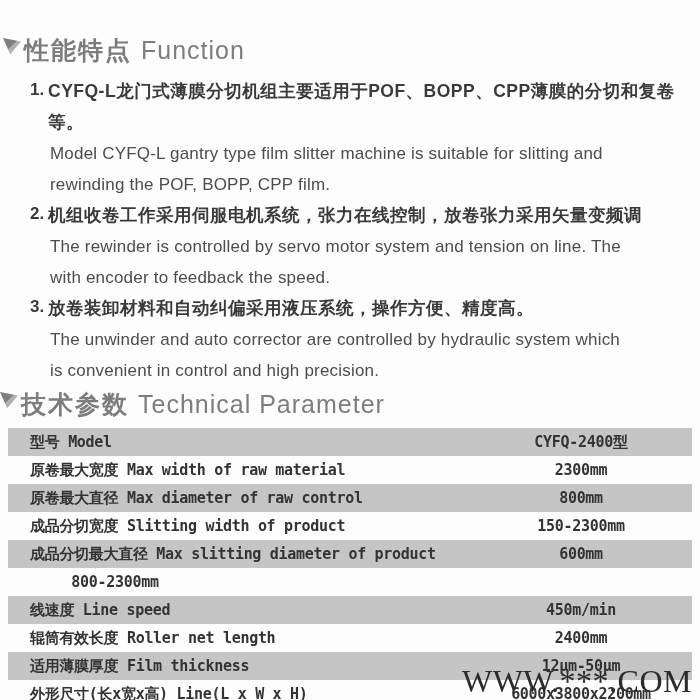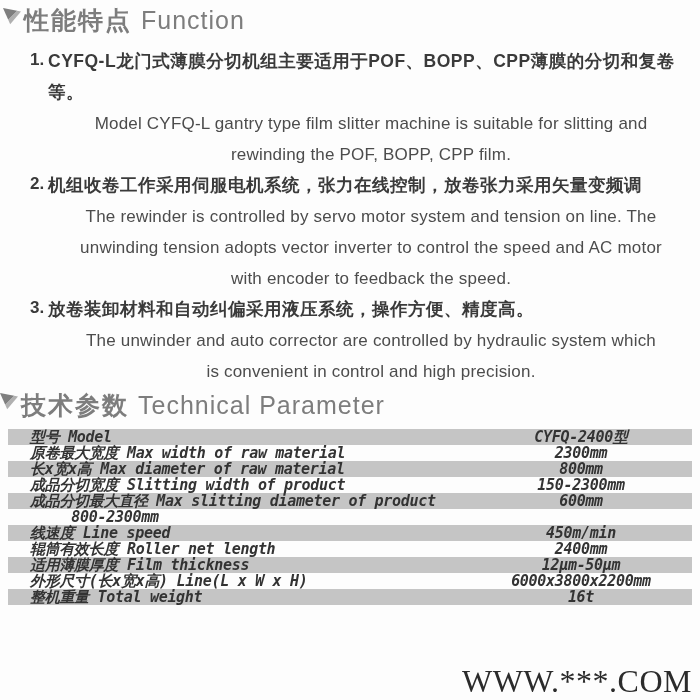--- a/index.html
+++ b/index.html
@@ -11,42 +11,43 @@
   }
   .page {
     position:relative; width:700px; height:700px;
     background:#fdfdfd; overflow:hidden;
   }
 
   
   .heading {
     display:flex; align-items:flex-start;
     color:var(--heading-text,#7d7d7d);
+    margin-top:30px;
   }
   .heading--top { padding:5px 0 0 3px; }
   .heading--mid { padding:0 0 0 0; margin:3px 0 0 0; }
   .flag {
     width:18px; height:17px; margin:3px 3px 0 0; flex:0 0 auto;
     background:linear-gradient(135deg,#7f7f7f 48%,#b0b0b0 48%);
     clip-path:polygon(0 0, 100% 20%, 40% 95%);
   }
   .h-zh { font-size:25px; font-weight:700; letter-spacing:2px; line-height:30px; }
   .h-en { font-size:25px; font-weight:400; margin-left:9px; letter-spacing:1px; line-height:30px; }
 
   
   .items { padding:11px 8px 0 30px; }
   .item { position:relative; padding-left:18px; }
   .num { position:absolute; left:0; top:0; font-weight:700; color:var(--body-zh,#3a3a3a); font-size:17px; line-height:27px; }
   .line { line-height:31px; }
   .line.zh { font-size:17.5px; font-weight:700; color:var(--body-zh,#3a3a3a); letter-spacing:0.5px; }
-  .line.en { font-size:17px; font-weight:400; color:var(--body-en,#4c4c4c); margin-left:2px; letter-spacing:0.2px;text-align:center; }
+  .line.en { font-size:17px; font-weight:400; color:var(--body-en,#4c4c4c); margin-left:2px; letter-spacing:0.2px; }
 
   
   .param-table { margin:9px 8px 0 8px; }
-  .row { display:flex; align-items:center; height:16px;font-style:italic; }
+  .row { display:flex; align-items:center; height:28px; }
   .row:nth-child(odd) { background:var(--row-stripe,#c5c5c5); }
   .cell {
     font-family:"DejaVu Sans Mono","Liberation Mono",monospace;
     font-size:15px; font-weight:700; color:var(--table-text,#333333);
     letter-spacing:-0.3px; white-space:nowrap;
   }
   .cell.label { flex:1; padding-left:22px; overflow:hidden; }
   .cell.value { width:218px; text-align:center; padding-right:4px; }
 
   
@@ -76,21 +77,20 @@
         <span class="num">1.</span>
         <div class="line zh">CYFQ-L龙门式薄膜分切机组主要适用于POF、BOPP、CPP薄膜的分切和复卷等。</div>
         <div class="line en">Model CYFQ-L gantry type film slitter machine is suitable for slitting and</div>
         <div class="line en">rewinding the POF, BOPP, CPP film.</div>
       </div>
 
       <div class="item">
         <span class="num">2.</span>
         <div class="line zh">机组收卷工作采用伺服电机系统，张力在线控制，放卷张力采用矢量变频调</div>
         <div class="line en">The rewinder is controlled by servo motor system and tension on line. The</div>
-        <div class="line en">unwinding tension adopts vector inverter to control the speed and AC motor</div>
         <div class="line en">with encoder to feedback the speed.</div>
       </div>
 
       <div class="item">
         <span class="num">3.</span>
         <div class="line zh">放卷装卸材料和自动纠偏采用液压系统，操作方便、精度高。</div>
         <div class="line en">The unwinder and auto corrector are controlled by hydraulic system which</div>
         <div class="line en">is convenient in control and high precision.</div>
       </div>
 
@@ -107,21 +107,21 @@
     <div class="param-table">
       <div class="row">
         <span class="cell label">型号 Model</span>
         <span class="cell value">CYFQ-2400型</span>
       </div>
       <div class="row">
         <span class="cell label">原卷最大宽度 Max width of raw material</span>
         <span class="cell value">2300mm</span>
       </div>
       <div class="row">
-        <span class="cell label">长x宽x高 Max diameter of raw material</span>
+        <span class="cell label">原卷最大直径 Max diameter of raw control</span>
         <span class="cell value">800mm</span>
       </div>
       <div class="row">
         <span class="cell label">成品分切宽度 Slitting width of product</span>
         <span class="cell value">150-2300mm</span>
       </div>
       <div class="row">
         <span class="cell label">成品分切最大直径 Max slitting diameter of product</span>
         <span class="cell value">600mm</span>
       </div>

